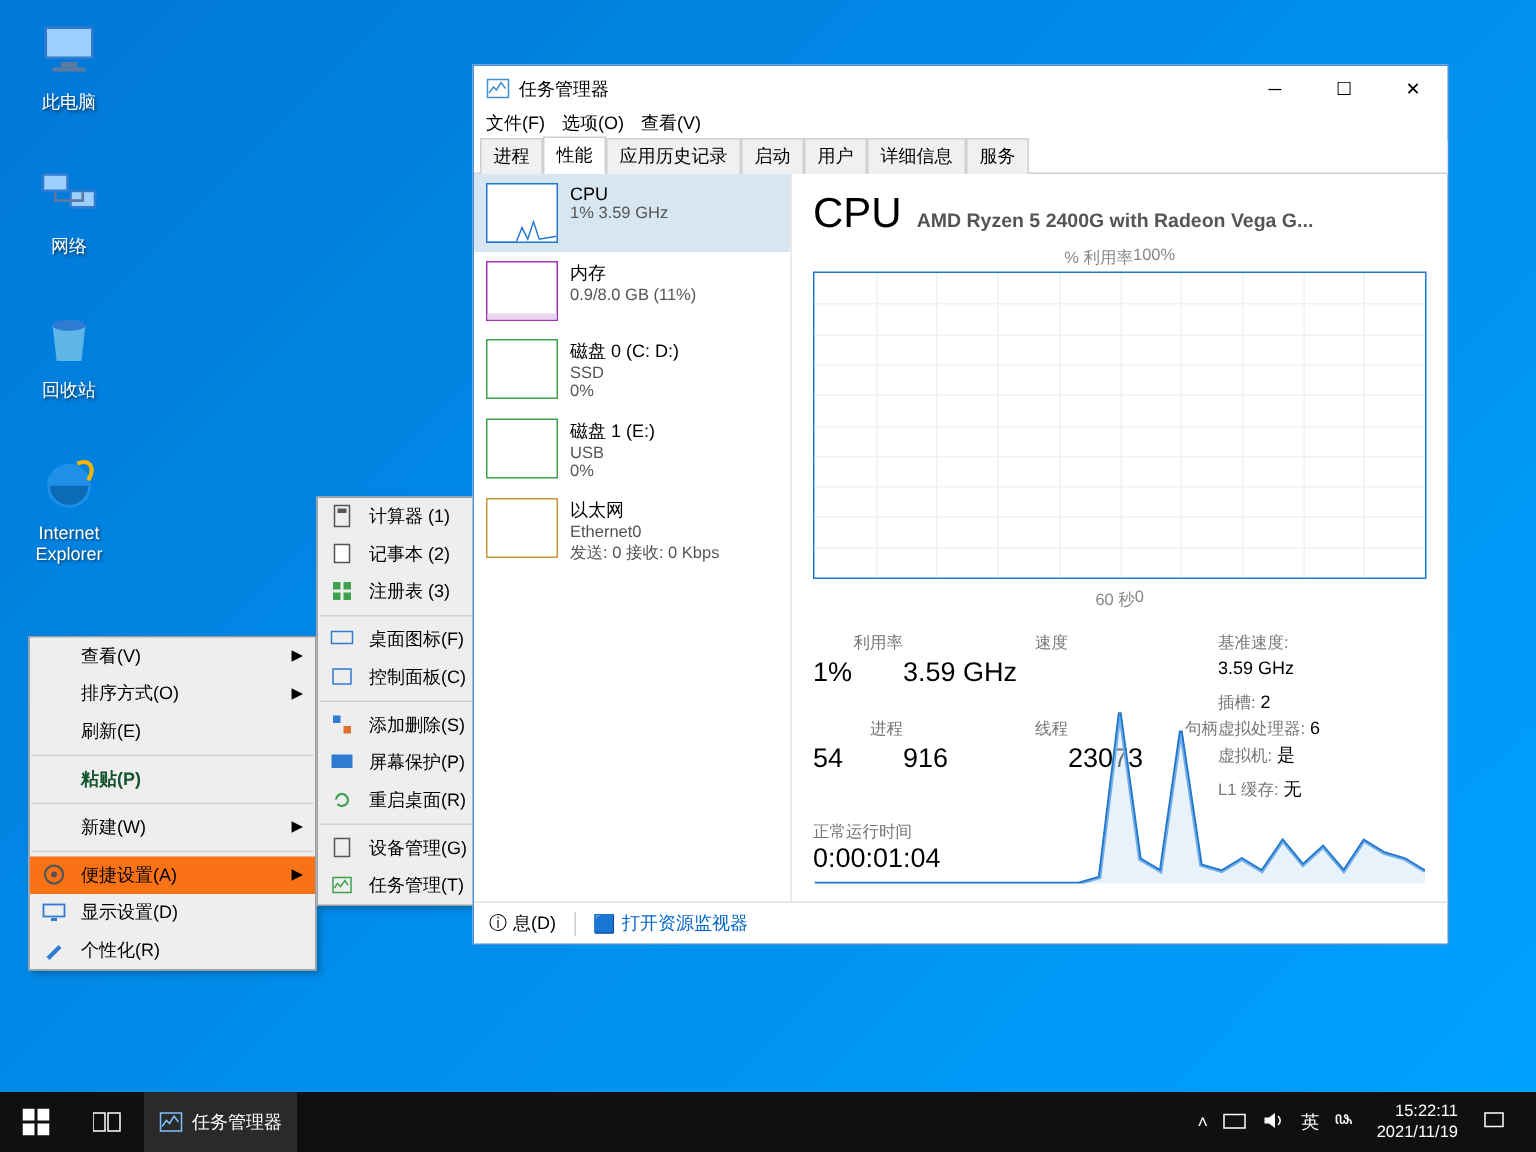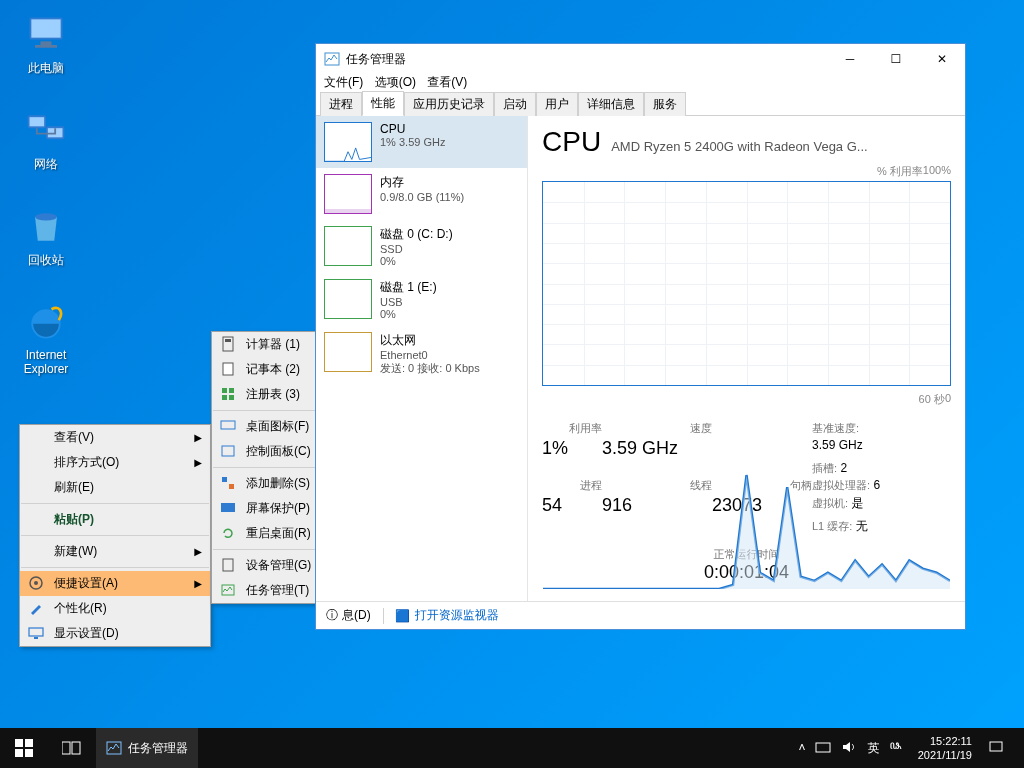--- a/index.html
+++ b/index.html
@@ -7,21 +7,21 @@
 body { background: linear-gradient(135deg, #0078d7 0%, #00a2ff 100%); position: relative; }
 
 
 .desktop-icon { position: absolute; width: 74px; text-align: center; color: #fff; font-size: 12px; text-shadow: 1px 1px 2px rgba(0,0,0,.6); cursor: pointer; }
 .desktop-icon .ic { width: 44px; height: 44px; margin: 0 auto 4px; display: flex; align-items: center; justify-content: center; }
 .desktop-icon .ic svg { width: 44px; height: 44px; }
 
 
 .ctxmenu { position: absolute; background: #eee; border: 1px solid #a0a0a0; font-size: 12px; color: #000; box-shadow: 2px 2px 4px rgba(0,0,0,.25); }
 .ctxmenu .mi { height: 25px; line-height: 25px; padding: 0 22px 0 34px; position: relative; white-space: nowrap; }
-.ctxmenu .mi.hov { background: #fdba74; }
+.ctxmenu .mi.hov { background: #f97316; }
 .ctxmenu .mi.dis { color: #14532d; font-weight: bold; }
 .ctxmenu .mi .arrow { position: absolute; right: 8px; top: 0; font-size: 10px; }
 .ctxmenu .sep { height: 1px; background: #d0d0d0; margin: 3px 1px; }
 .ctxmenu .mi .mic { position: absolute; left: 8px; top: 4px; width: 16px; height: 16px; }
 
 
 .tmwin { position: absolute; left: 315px; top: 43px; width: 651px; height: 587px; background: #fff; border: 1px solid #4a8fd8; display: flex; flex-direction: column; }
 .tmtitle { height: 30px; display: flex; align-items: center; padding-left: 8px; color: #000; font-size: 12px; }
 .tmtitle .ticon { width: 16px; height: 16px; margin-right: 6px; }
 .tmtitle .spacer { flex: 1; }
@@ -38,33 +38,33 @@
 .reschart { width: 48px; height: 40px; border: 1px solid #999; position: relative; background: #fff; }
 .reschart.cpu { border-color: #1f77d0; }
 .reschart.mem { border-color: #a335b5; }
 .reschart.disk { border-color: #3fa24f; }
 .resinfo { font-size: 12px; }
 .resinfo .rt { color: #000; }
 .resinfo .rs { color: #555; font-size: 11px; }
 .tmright { flex: 1; padding: 10px 14px; font-size: 12px; color: #000; position: relative; }
 .cpuhead { display: flex; align-items: baseline; gap: 10px; white-space: nowrap; overflow: hidden; }
 .cpuhead .big { font-size: 28px; font-weight: 300; }
-.cpuhead .mdl { font-size: 13px; color: #555; overflow: hidden; text-overflow: ellipsis; }
-.axislbl { display: flex; justify-content: flex-end; color: #888; font-size: 11px; margin-top: 6px; }
+.cpuhead .mdl { font-size: 13px; color: #555; overflow: hidden; text-overflow: ellipsis; font-weight: bold; }
+.axislbl { display: flex; justify-content: center; color: #888; font-size: 11px; margin-top: 6px; }
 .cpugraph { height: 205px; border: 1px solid #1f77d0; margin-top: 2px; position: relative; background: #fff; }
 .gridh, .gridv { position: absolute; background: #eef2f7; }
 .gridh { left: 0; right: 0; height: 1px; }
 .gridv { top: 0; bottom: 0; width: 1px; }
 .cpupath { position: absolute; inset: 0; }
 .stats { margin-top: 14px; display: grid; grid-template-columns: 60px 110px 100px 130px; row-gap: 2px; }
 .stats .lbl { color: #777; font-size: 11px; text-align: right; }
 .stats .val { font-size: 18px; color: #000; }
 .stats .sm  { font-size: 12px; color: #000; }
 .stats2 .lbl { color: #777; font-size: 11px; }
-.uptime { margin-top: 12px; text-align: center; }
+.uptime { margin-top: 12px; }
 .tmstatus { height: 28px; border-top: 1px solid #e0e0e0; display: flex; align-items: center; font-size: 12px; padding: 0 10px; gap: 12px; }
 .tmstatus .less { display: flex; align-items: center; gap: 4px; }
 .tmstatus .link { color: #0066cc; display: flex; align-items: center; gap: 4px; }
 .tmstatus .vline { width: 1px; height: 16px; background: #d0d0d0; }
 
 
 .taskbar { position: absolute; left: 0; right: 0; bottom: 0; height: 40px; background: #101010; display: flex; align-items: center; color: #fff; font-size: 12px; }
 .taskbar .tb { width: 48px; height: 40px; display: flex; align-items: center; justify-content: center; }
 .taskbar .app { height: 40px; display: flex; align-items: center; padding: 0 10px; gap: 6px; background: #2a2a2a; }
 .taskbar .tray { margin-left: auto; display: flex; align-items: center; gap: 10px; padding-right: 4px; }
@@ -128,30 +128,30 @@
   <div class="sep"></div>
   <div class="mi hov">
     <span class="mic"><svg viewBox="0 0 16 16">
           <circle cx="8" cy="8" r="6" fill="none" stroke="#555" stroke-width="1.5"></circle>
           <circle cx="8" cy="8" r="2" fill="#555"></circle>
         </svg></span>
     <span>便捷设置(A)</span><span class="arrow">▶</span>
   </div>
   <div class="mi">
     <span class="mic"><svg viewBox="0 0 16 16">
-          <path d="M3 13l8-8 2 2-8 8z" fill="#2f7bd1"></path>
-        </svg></span>
-    <span>个性化(R)</span>
+          <rect x="1" y="3" width="14" height="8" fill="none" stroke="#2f7bd1" stroke-width="1.2"></rect>
+          <rect x="6" y="12" width="4" height="2" fill="#2f7bd1"></rect>
+        </svg></span>
+    <span>显示设置(D)</span>
   </div>
   <div class="mi">
     <span class="mic"><svg viewBox="0 0 16 16">
-          <rect x="1" y="3" width="14" height="8" fill="none" stroke="#2f7bd1" stroke-width="1.2"></rect>
-          <rect x="6" y="12" width="4" height="2" fill="#2f7bd1"></rect>
-        </svg></span>
-    <span>显示设置(D)</span>
+          <path d="M3 13l8-8 2 2-8 8z" fill="#2f7bd1"></path>
+        </svg></span>
+    <span>个性化(R)</span>
   </div>
 </div>
 
 <div class="ctxmenu" style="left:211px;top:331px;width:173px">
   <div class="mi"><span class="mic"><svg viewBox="0 0 16 16">
           <rect x="3" y="1" width="10" height="14" fill="none" stroke="#555"></rect>
           <rect x="5" y="3" width="6" height="3" fill="#555"></rect>
         </svg></span><span>计算器  (1)</span></div>
   <div class="mi"><span class="mic"><svg viewBox="0 0 16 16">
           <rect x="3" y="2" width="10" height="12" fill="#fff" stroke="#555"></rect>

